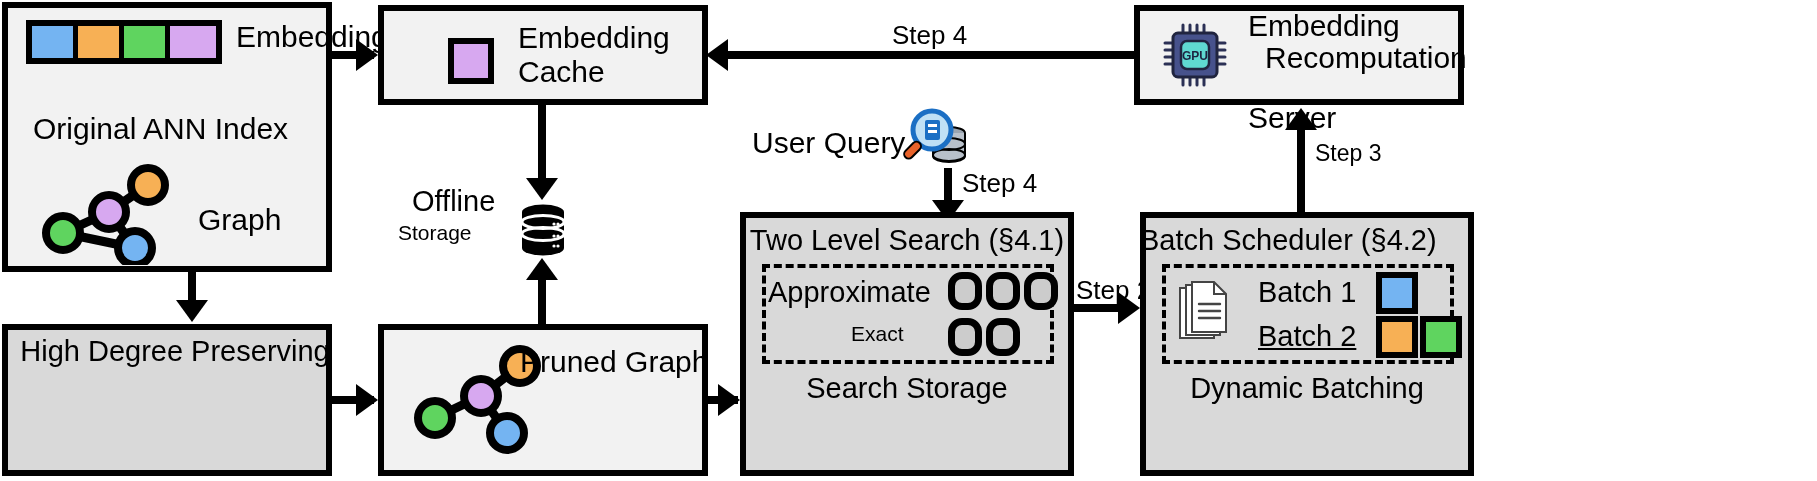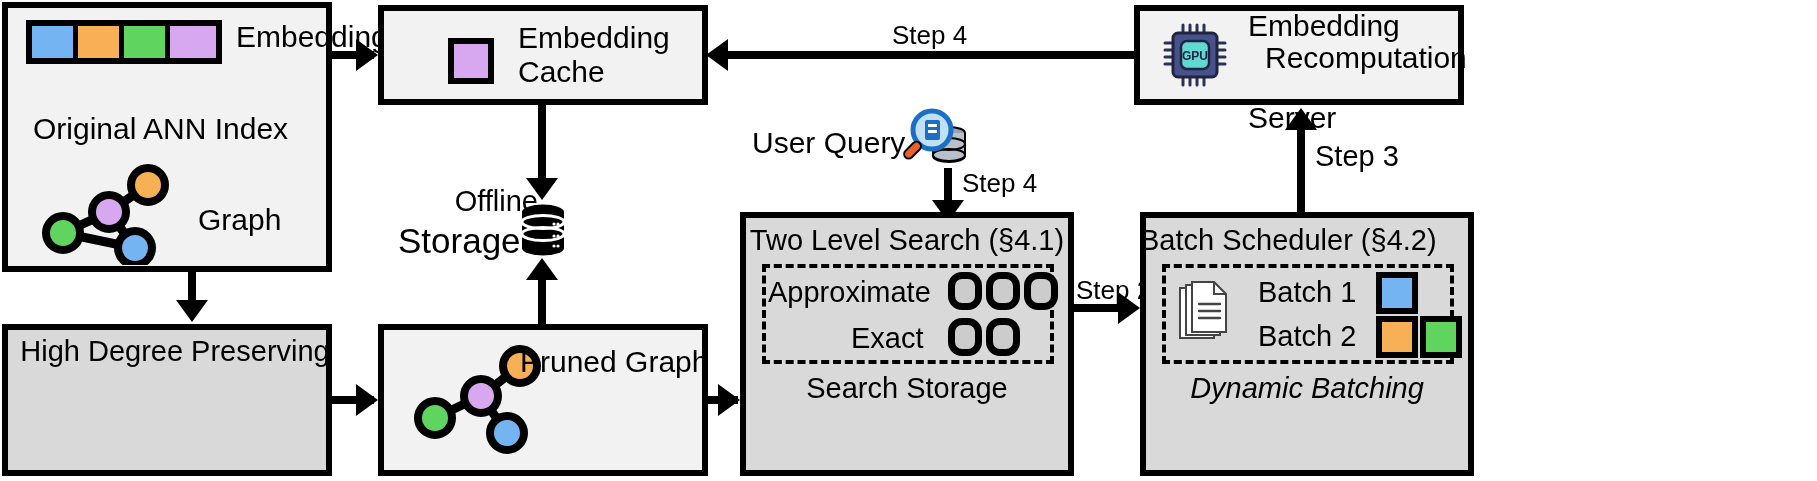--- a/index.html
+++ b/index.html
@@ -155,22 +155,22 @@
 
   <div class="box" style="left:378px; top:5px; width:330px; height:100px;">
   </div>
   <div class="swatch" style="left:448px; top:38px; width:46px; height:46px; background:#d7a8f0;"></div>
   <div class="lbl" style="left:518px; top:21px; font-size:30px;">Embedding</div>
   <div class="lbl" style="left:518px; top:55px; font-size:30px;">Cache</div>
 
   <div class="ln" style="left:538px; top:105px; width:8px; height:78px;"></div>
   <div class="ah down" style="left:526px; top:178px;"></div>
 
-  <div class="lbl bold" style="left:448px; top:185px; font-size:29px; text-align:right; width:90px;">Offline</div>
-  <div class="lbl bold" style="left:398px; top:221px; font-size:35px; text-align:center; width:116px;">Storage</div>
+  <div class="lbl bold" style="left:412px; top:185px; font-size:29px; width:90px;">Offline</div>
+  <div class="lbl bold" style="left:398px; top:221px; font-size:21px; text-align:left; width:116px;">Storage</div>
 
   <svg class="icon" style="left:520px; top:204px;" width="46" height="52" viewBox="0 0 46 52">
     <ellipse cx="23" cy="8" rx="21" ry="7.5" fill="#000"></ellipse>
     <rect x="2" y="8" width="42" height="36" fill="#000"></rect>
     <ellipse cx="23" cy="44" rx="21" ry="7.5" fill="#000"></ellipse>
     <ellipse cx="23" cy="18" rx="21" ry="6.5" fill="none" stroke="#fff" stroke-width="3"></ellipse>
     <ellipse cx="23" cy="30" rx="21" ry="6.5" fill="none" stroke="#fff" stroke-width="3"></ellipse>
     <circle cx="34" cy="20" r="1.6" fill="#fff"></circle>
     <circle cx="38" cy="20" r="1.6" fill="#fff"></circle>
     <circle cx="34" cy="32" r="1.6" fill="#fff"></circle>
@@ -231,21 +231,21 @@
   <div class="lbl bold ctr" style="left:740px; top:224px; width:334px; font-size:29px;">Two Level Search (§4.1)</div>
 
   <div class="dashed" style="left:762px; top:264px; width:292px; height:100px;"></div>
 
   <div class="lbl" style="left:768px; top:276px; font-size:29px;">Approximate</div>
 
   <div class="qcell" style="left:948px; top:272px; width:34px; height:38px;"></div>
   <div class="qcell" style="left:986px; top:272px; width:34px; height:38px;"></div>
   <div class="qcell" style="left:1024px; top:272px; width:34px; height:38px;"></div>
 
-  <div class="lbl" style="left:851px; top:322px; font-size:29px;text-align:center;">Exact</div>
+  <div class="lbl" style="left:851px; top:322px; font-size:21px;text-align:center;">Exact</div>
 
   <div class="qcell" style="left:948px; top:318px; width:34px; height:38px;"></div>
   <div class="qcell" style="left:986px; top:318px; width:34px; height:38px;"></div>
 
   <div class="lbl ctr" style="left:740px; top:372px; width:334px; font-size:29px;">Search Storage</div>
 
   <div class="ln" style="left:1074px; top:304px; width:60px; height:8px;"></div>
   <div class="ah right" style="left:1118px; top:292px;"></div>
   <div class="lbl bold" style="left:1076px; top:275px; font-size:26px;">Step 2</div>
 
@@ -265,29 +265,29 @@
     <g stroke="#444" stroke-width="2.4" stroke-linecap="round">
       <line x1="23" y1="24" x2="44" y2="24"></line>
       <line x1="23" y1="31" x2="44" y2="31"></line>
       <line x1="23" y1="38" x2="44" y2="38"></line>
     </g>
   </svg>
 
   <div class="lbl" style="left:1258px; top:276px; font-size:29px;">Batch 1</div>
   <div class="swatch" style="left:1376px; top:272px; width:42px; height:42px; background:#74b4f2;"></div>
 
-  <div class="lbl" style="left:1258px; top:320px; font-size:29px;">Batch 2</div>
+  <div class="lbl" style="left:1258px; top:320px; font-size:29px;text-decoration:underline;">Batch 2</div>
   <div class="swatch" style="left:1376px; top:316px; width:42px; height:42px; background:#f7b055;"></div>
   <div class="swatch" style="left:1420px; top:316px; width:42px; height:42px; background:#5fd45f;"></div>
 
-  <div class="lbl ctr" style="left:1140px; top:372px; width:334px; font-size:29px;font-style:italic;">Dynamic Batching</div>
+  <div class="lbl ctr" style="left:1140px; top:372px; width:334px; font-size:29px;">Dynamic Batching</div>
 
   <div class="ln" style="left:1297px; top:128px; width:8px; height:84px;"></div>
   <div class="ah up" style="left:1285px; top:108px;"></div>
-  <div class="lbl bold" style="left:1315px; top:140px; font-size:29px;">Step 3</div>
+  <div class="lbl bold" style="left:1315px; top:140px; font-size:23px;">Step 3</div>
 
   <div class="box" style="left:1134px; top:5px; width:330px; height:100px;">
   </div>
 
   <svg class="icon" style="left:1162px; top:22px;" width="66" height="66" viewBox="0 0 66 66">
     <g stroke="#2b3055" stroke-width="3" stroke-linecap="round">
       <line x1="21" y1="3" x2="21" y2="12"></line>
       <line x1="28" y1="3" x2="28" y2="12"></line>
       <line x1="35" y1="3" x2="35" y2="12"></line>
       <line x1="42" y1="3" x2="42" y2="12"></line>

